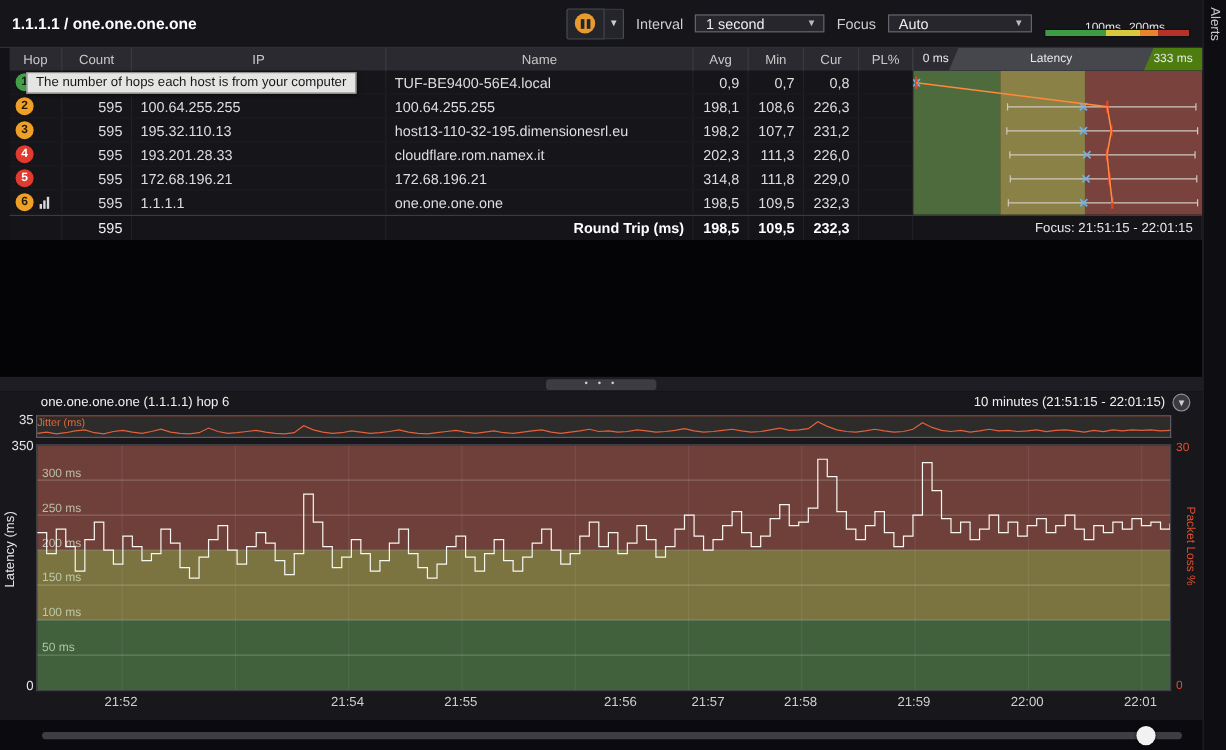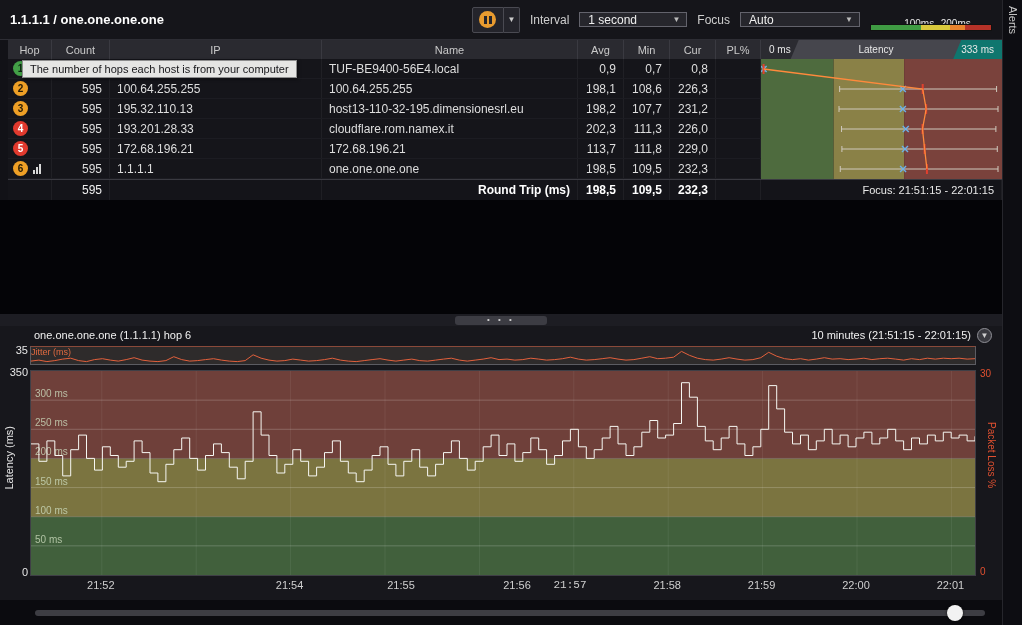--- a/index.html
+++ b/index.html
@@ -28,21 +28,21 @@
   .legend .l2{left:58%}
   .legend .bar{position:absolute;bottom:3px;left:0;width:100%;height:7px;border:1px solid #111;
     background:linear-gradient(to right,#3f9b43 0 42%,#d8c83c 42% 66%,#e8832e 66% 78%,#b53228 78% 100%)}
   
   .tbl{position:relative;padding-left:8px;background:#121217;flex:0 0 auto}
   .thead{display:flex;width:994px;height:19px;background:#2a2a30;font-size:11px;color:#c9c9c9;align-items:stretch}
   .th{display:flex;align-items:center;justify-content:center;border-right:1px solid #3a3a41}
   .w-hop{width:44px}.w-count{width:58px}.w-ip{width:212px}.w-name{width:256px}.w-num{width:46px}.w-pl{width:45px}.w-lat{width:241px}
   .lat-head{display:flex;align-items:center;justify-content:space-between;background:#46464d;font-size:10px;color:#e8e8e8}
   .lat-head .lh-left{background:#2b2b31;padding:0 8px;height:100%;display:flex;align-items:center;clip-path:polygon(0 0,100% 0,calc(100% - 8px) 100%,0 100%)}
-  .lat-head .lh-right{background:#0f766e;padding:0 8px;height:100%;display:flex;align-items:center;clip-path:polygon(8px 0,100% 0,100% 100%,0 100%)}
+  .lat-head .lh-right{background:#4d7c0f;padding:0 8px;height:100%;display:flex;align-items:center;clip-path:polygon(8px 0,100% 0,100% 100%,0 100%)}
   .rows{position:relative;width:994px}
   .row{display:flex;width:994px;height:20px;align-items:center;font-size:12px;color:#dedede;background:#15151a;border-bottom:1px solid #1c1c22;cursor:default}
   .c{height:100%;display:flex;align-items:center;padding:0 7px;white-space:nowrap;overflow:hidden;border-right:1px solid rgba(255,255,255,0.05)}
   .rt{justify-content:flex-end}
   .hopc{padding:0 2px}
   .badge{width:15px;height:15px;border-radius:50%;font-size:10px;font-weight:bold;display:flex;align-items:center;justify-content:center;margin-left:3px;flex:0 0 auto}
   .badge.green{background:#43a047;color:#0c2410}
   .badge.orange{background:#efa026;color:#261b05}
   .badge.red{background:#e13a2e;color:#fff}
   .bars{display:inline-flex;align-items:flex-end;gap:1px;margin-left:5px}
@@ -178,21 +178,21 @@
             <div class="c w-num rt">226,0</div>
             <div class="c w-pl rt"></div>
           </div>
           <div class="row">
             <div class="c w-hop hopc">
               <span class="badge red">5</span>
             </div>
             <div class="c w-count rt">595</div>
             <div class="c w-ip">172.68.196.21</div>
             <div class="c w-name">172.68.196.21</div>
-            <div class="c w-num rt">113,7</div>
+            <div class="c w-num rt">314,8</div>
             <div class="c w-num rt">111,8</div>
             <div class="c w-num rt">229,0</div>
             <div class="c w-pl rt"></div>
           </div>
           <div class="row">
             <div class="c w-hop hopc">
               <span class="badge orange">6</span>
               <span class="bars">
                 <i style="height: 4px;"></i>
                 <i style="height: 7px;"></i>
@@ -312,23 +312,23 @@
             <line x1="0" y1="145.71428571428572" x2="944" y2="145.71428571428572" stroke="rgba(255,255,255,0.20)" stroke-width="1"></line>
             <text x="4" y="142.71428571428572" fill="rgba(205,220,190,0.8)" font-size="10">100 ms</text>
             <line x1="0" y1="174.85714285714286" x2="944" y2="174.85714285714286" stroke="rgba(255,255,255,0.20)" stroke-width="1"></line>
             <text x="4" y="171.85714285714286" fill="rgba(205,220,190,0.8)" font-size="10">50 ms</text>
             <path d="M0,72.9L7.9,72.9L7.9,90.3L15.9,90.3L15.9,69.9L23.8,69.9L23.8,84.5L31.7,84.5L31.7,104.9L39.7,104.9L39.7,78.7L47.6,78.7L47.6,64.1L55.5,64.1L55.5,87.4L63.5,87.4L63.5,99.1L71.4,99.1L71.4,75.8L79.3,75.8L79.3,84.5L87.3,84.5L87.3,96.2L95.2,96.2L95.2,90.3L103.1,90.3L103.1,69.9L111.1,69.9L111.1,81.6L119.0,81.6L119.0,102.0L126.9,102.0L126.9,110.7L134.9,110.7L134.9,93.3L142.8,93.3L142.8,78.7L150.7,78.7L150.7,67.0L158.7,67.0L158.7,87.4L166.6,87.4L166.6,99.1L174.5,99.1L174.5,84.5L182.5,84.5L182.5,72.9L190.4,72.9L190.4,81.6L198.3,81.6L198.3,96.2L206.3,96.2L206.3,107.8L214.2,107.8L214.2,90.3L222.1,90.3L222.1,40.8L230.1,40.8L230.1,64.1L238.0,64.1L238.0,84.5L245.9,84.5L245.9,102.0L253.8,102.0L253.8,93.3L261.8,93.3L261.8,78.7L269.7,78.7L269.7,90.3L277.6,90.3L277.6,104.9L285.6,104.9L285.6,96.2L293.5,96.2L293.5,81.6L301.4,81.6L301.4,69.9L309.4,69.9L309.4,90.3L317.3,90.3L317.3,102.0L325.2,102.0L325.2,110.7L333.2,110.7L333.2,99.1L341.1,99.1L341.1,84.5L349.0,84.5L349.0,75.8L357.0,75.8L357.0,93.3L364.9,93.3L364.9,104.9L372.8,104.9L372.8,90.3L380.8,90.3L380.8,78.7L388.7,78.7L388.7,96.2L396.6,96.2L396.6,104.9L404.6,104.9L404.6,93.3L412.5,93.3L412.5,81.6L420.4,81.6L420.4,69.9L428.4,69.9L428.4,87.4L436.3,87.4L436.3,99.1L444.2,99.1L444.2,90.3L452.2,90.3L452.2,75.8L460.1,75.8L460.1,64.1L468.0,64.1L468.0,84.5L476.0,84.5L476.0,72.9L483.9,72.9L483.9,90.3L491.8,90.3L491.8,81.6L499.8,81.6L499.8,67.0L507.7,67.0L507.7,78.7L515.6,78.7L515.6,93.3L523.6,93.3L523.6,84.5L531.5,84.5L531.5,69.9L539.4,69.9L539.4,58.3L547.4,58.3L547.4,75.8L555.3,75.8L555.3,87.4L563.2,87.4L563.2,78.7L571.2,78.7L571.2,67.0L579.1,67.0L579.1,55.4L587.0,55.4L587.0,72.9L595.0,72.9L595.0,84.5L602.9,84.5L602.9,75.8L610.8,75.8L610.8,61.2L618.8,61.2L618.8,49.5L626.7,49.5L626.7,67.0L634.6,67.0L634.6,64.1L642.6,64.1L642.6,52.5L650.5,52.5L650.5,11.7L658.4,11.7L658.4,26.2L666.4,26.2L666.4,55.4L674.3,55.4L674.3,69.9L682.2,69.9L682.2,78.7L690.2,78.7L690.2,67.0L698.1,67.0L698.1,55.4L706.0,55.4L706.0,72.9L713.9,72.9L713.9,84.5L721.9,84.5L721.9,75.8L729.8,75.8L729.8,58.3L737.7,58.3L737.7,14.6L745.7,14.6L745.7,37.9L753.6,37.9L753.6,61.2L761.5,61.2L761.5,72.9L769.5,72.9L769.5,64.1L777.4,64.1L777.4,78.7L785.3,78.7L785.3,69.9L793.3,69.9L793.3,58.3L801.2,58.3L801.2,72.9L809.1,72.9L809.1,64.1L817.1,64.1L817.1,75.8L825.0,75.8L825.0,67.0L832.9,67.0L832.9,61.2L840.9,61.2L840.9,72.9L848.8,72.9L848.8,67.0L856.7,67.0L856.7,58.3L864.7,58.3L864.7,69.9L872.6,69.9L872.6,78.7L880.5,78.7L880.5,67.0L888.5,67.0L888.5,72.9L896.4,72.9L896.4,64.1L904.3,64.1L904.3,69.9L912.3,69.9L912.3,61.2L920.2,61.2L920.2,67.0L928.1,67.0L928.1,64.1L936.1,64.1L936.1,69.9L944.0,69.9L944.0,65.3" fill="none" stroke="#f7f7f2" stroke-width="1"></path>
           </svg></div>
       <div class="xaxis">
           <span class="xtick" style="left: 50.8px;">21:52</span>
           <span class="xtick" style="left: 143px; margin-top: 28px;">21:53</span>
           <span class="xtick" style="left: 239.6px;">21:54</span>
-          <span class="xtick" style="left: 334px; margin-left: 17px;">21:55</span>
+          <span class="xtick" style="left: 334px;">21:55</span>
           <span class="xtick" style="left: 439px; margin-left: 28px;">21:56</span>
-          <span class="xtick" style="left: 520px; font-family: Liberation Mono, monospace;">21:57</span>
+          <span class="xtick" style="left: 540px;">21:57</span>
           <span class="xtick" style="left: 617.2px;">21:58</span>
           <span class="xtick" style="left: 711.6px;">21:59</span>
           <span class="xtick" style="left: 806px;">22:00</span>
           <span class="xtick" style="left: 900.4px;">22:01</span>
         </div>
 
       <span class="axl" style="left:2px;top:18px">35</span>
       <span class="axl" style="left:2px;top:40px">350</span>
       <span class="axl" style="left:2px;top:240px">0</span>
       <span class="ylab">Latency (ms)</span>

